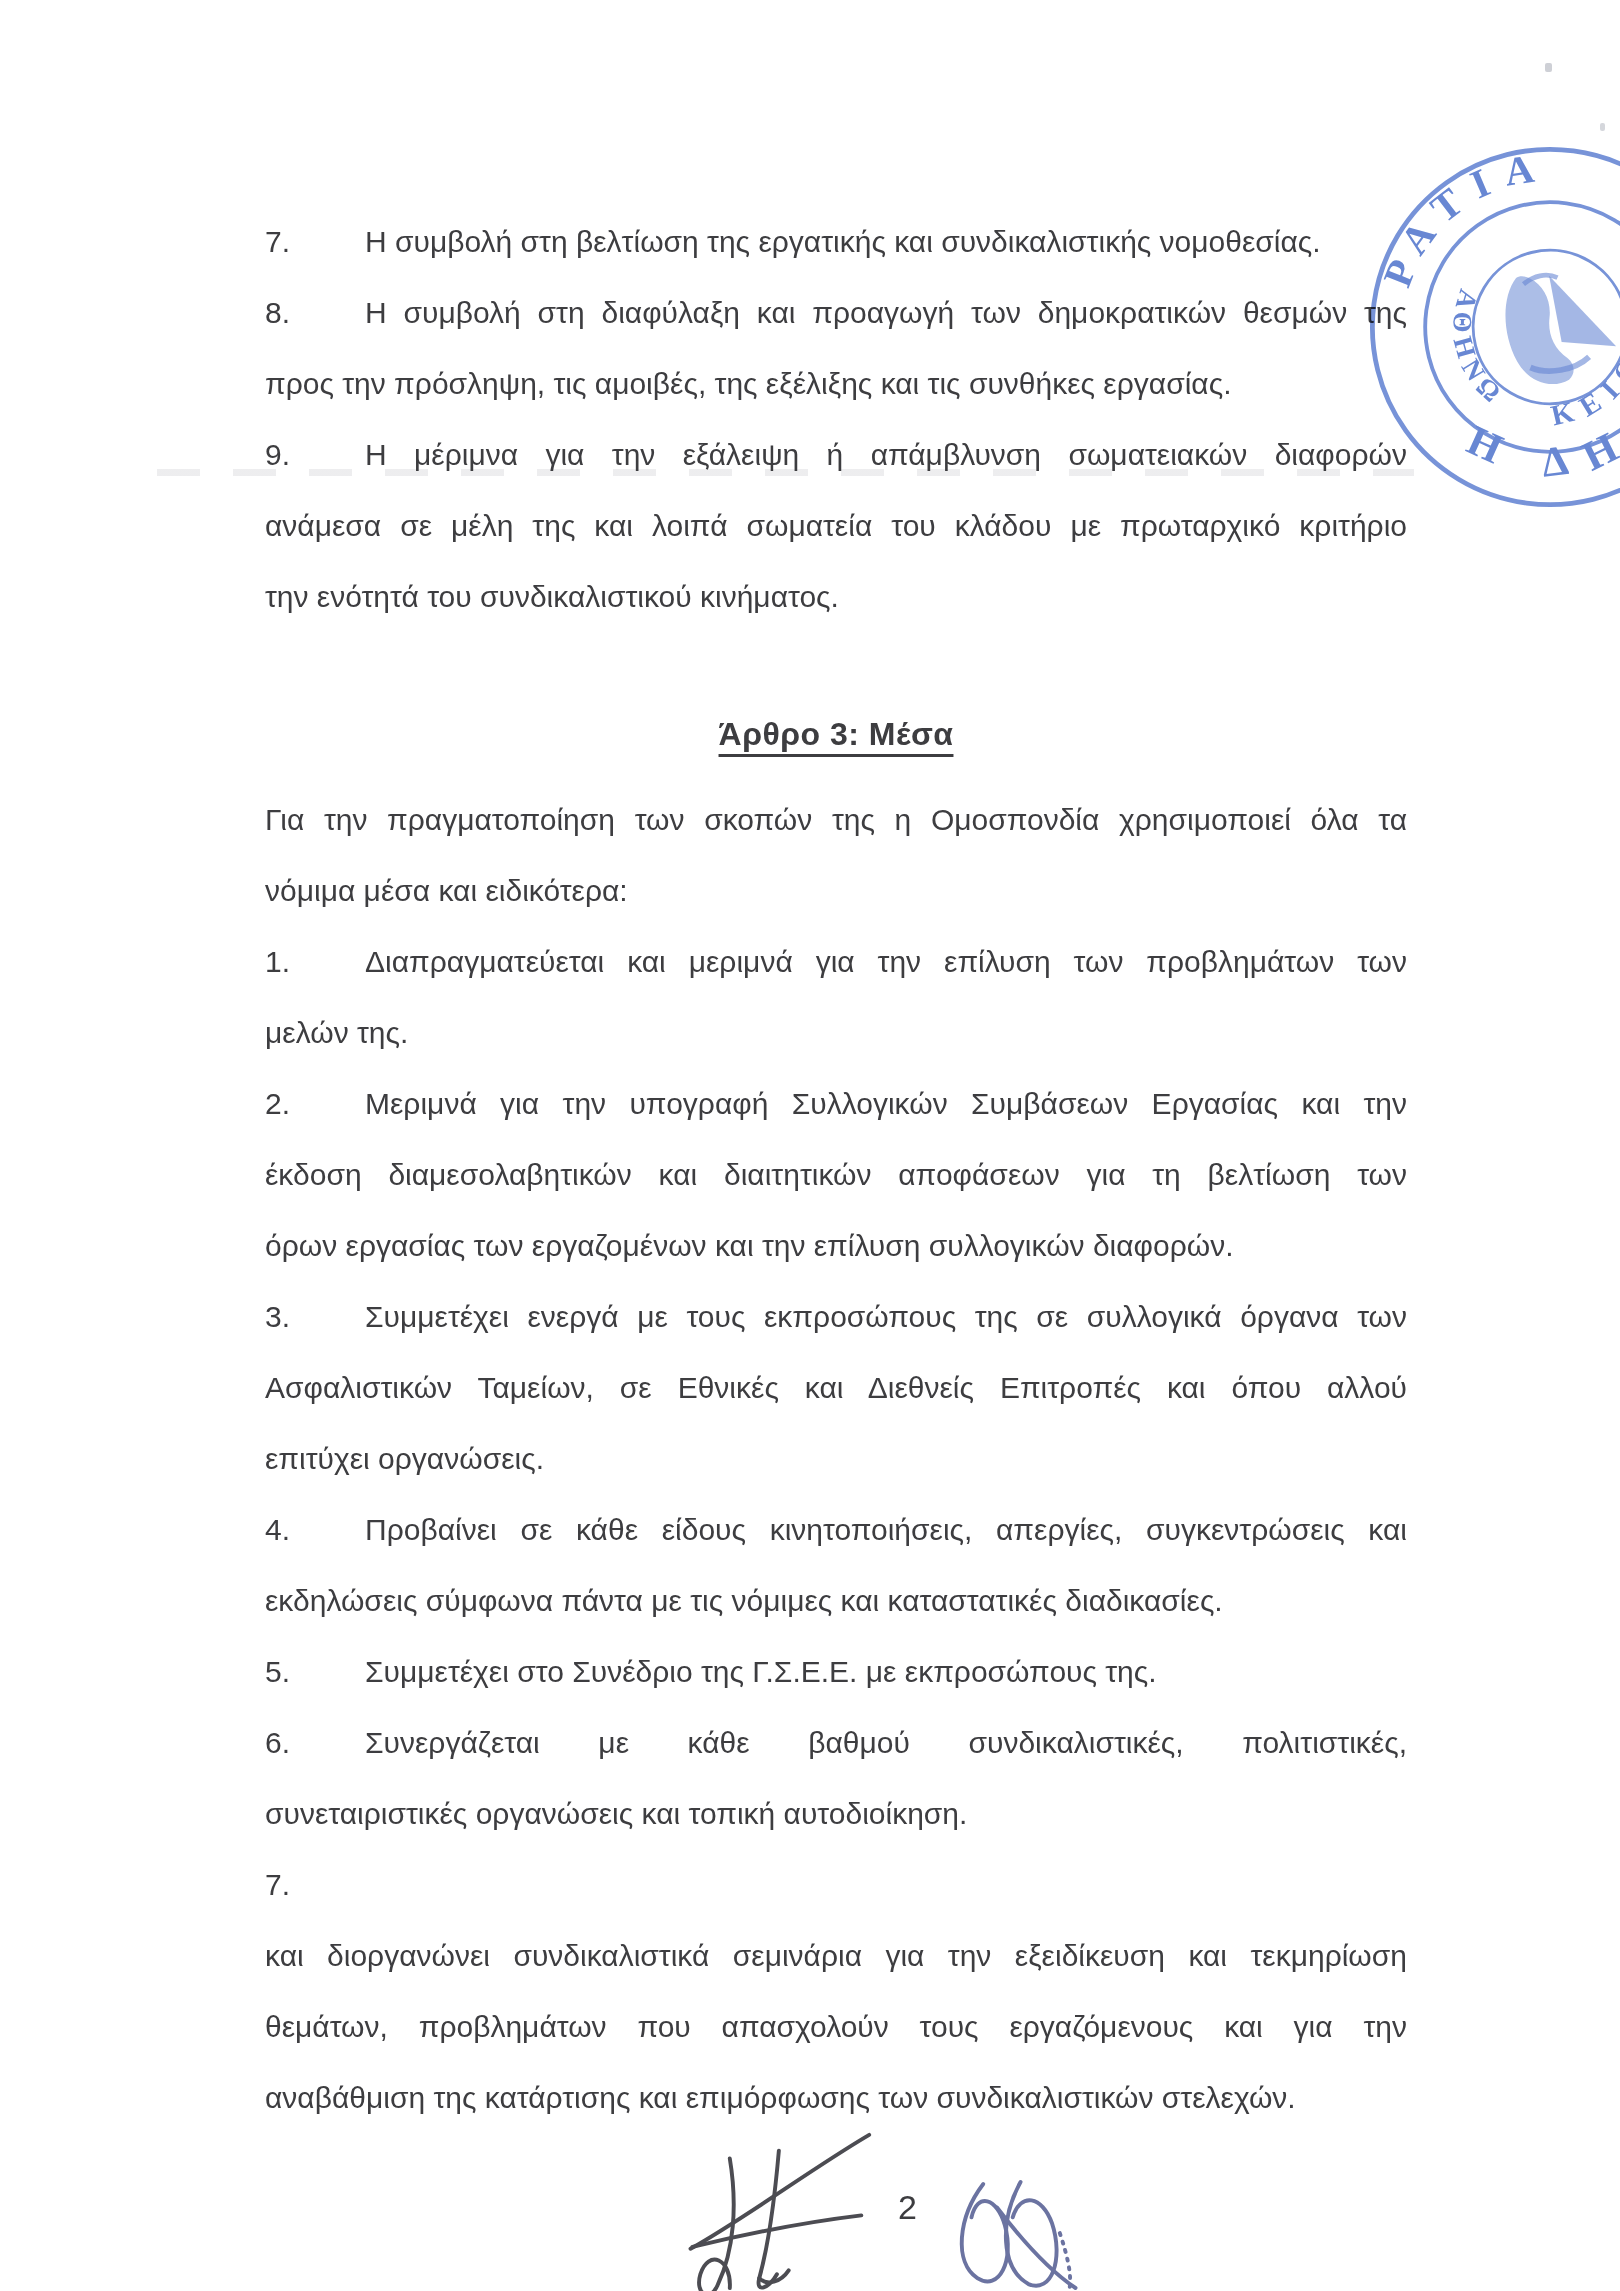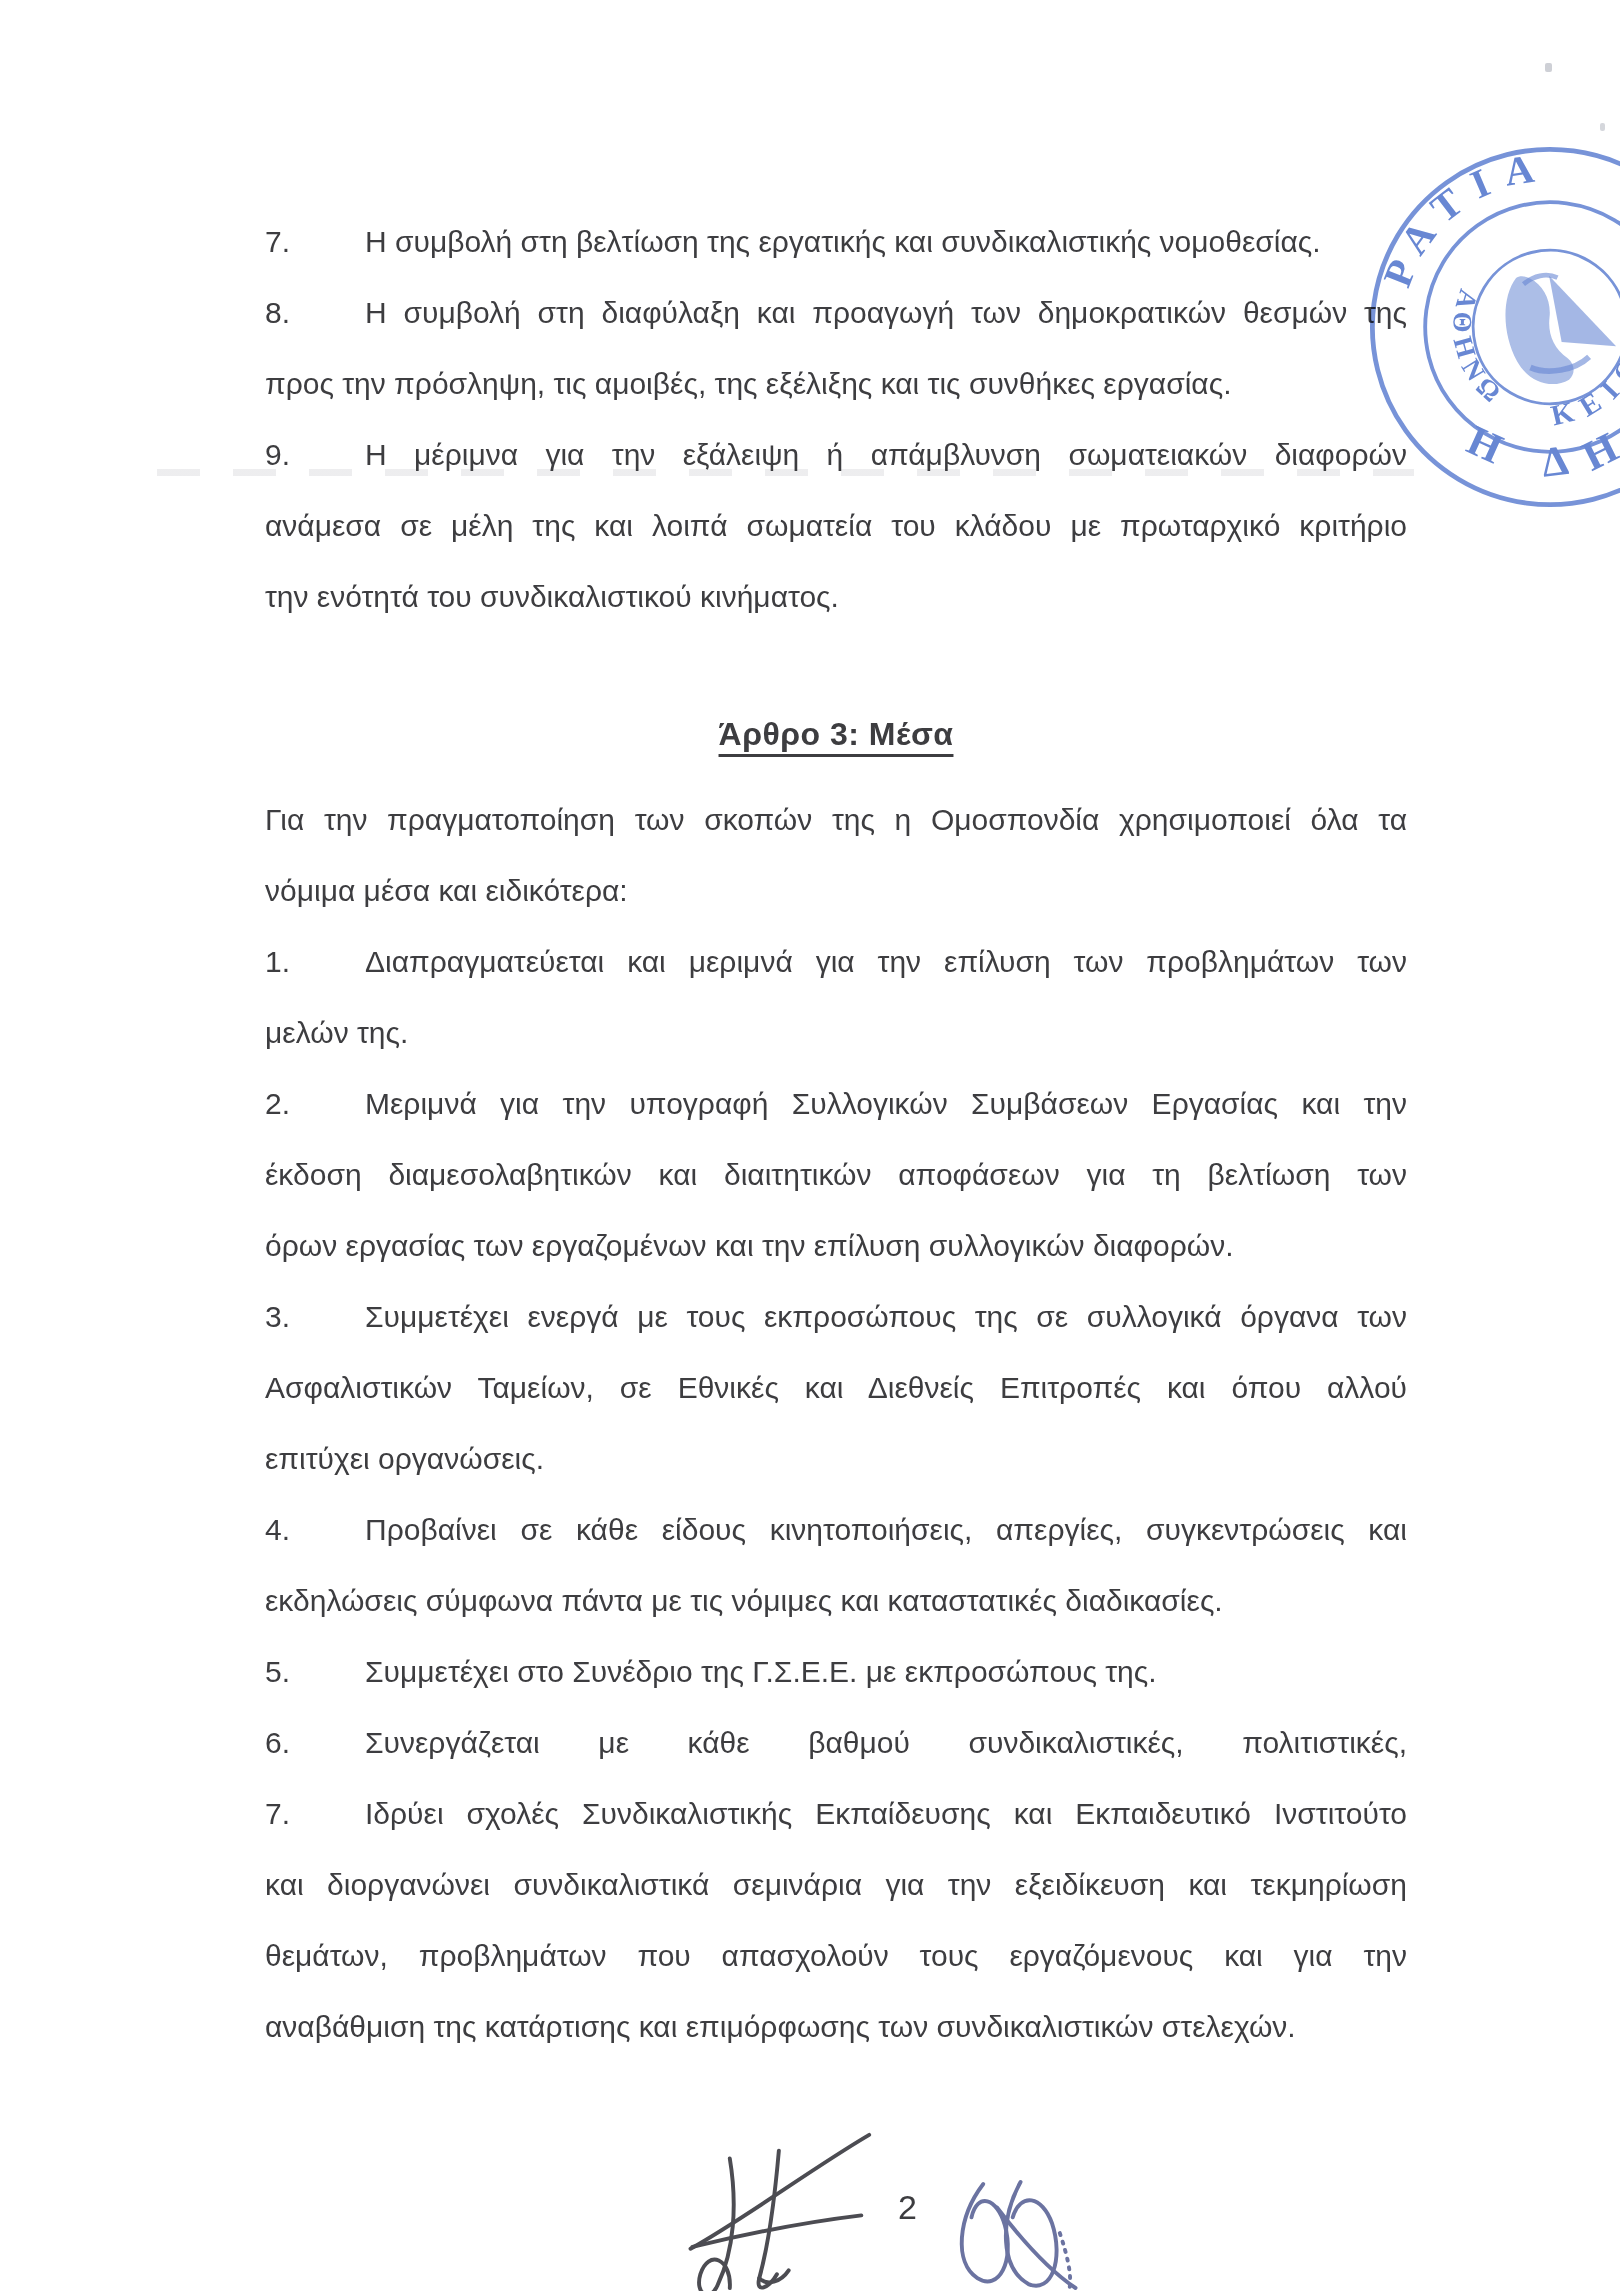--- a/index.html
+++ b/index.html
@@ -135,26 +135,26 @@
         <span class="num">5.</span>
         <span>Συμμετέχει στο Συνέδριο της Γ.Σ.Ε.Ε. με εκπροσώπους της.</span>
       </div>
     </div>
 
     <div class="para">
       <div class="ln indent j">
         <span class="num">6.</span>
         <span>Συνεργάζεται με κάθε βαθμού συνδικαλιστικές, πολιτιστικές,</span>
       </div>
+      <div class="ln">συνεταιριστικές οργανώσεις και τοπική αυτοδιοίκηση.</div>
     </div>
 
     <div class="para">
       <div class="ln indent j">
         <span class="num">7.</span>
-        <span>Ιδρύει σχολές Συνδικαλιστικής Εκπαίδευσης και Εκπαιδευτικό Ινστιτούτο</span>
       </div>
       <div class="ln j">και διοργανώνει συνδικαλιστικά σεμινάρια για την εξειδίκευση και τεκμηρίωση</div>
       <div class="ln j">θεμάτων, προβλημάτων που απασχολούν τους εργαζόμενους και για την</div>
       <div class="ln">αναβάθμιση της κατάρτισης και επιμόρφωσης των συνδικαλιστικών στελεχών.</div>
     </div>
 
   </div>
 
   <svg class="stamp" viewBox="0 0 400 400" aria-hidden="true">
     <g fill="none" stroke="#4d72cc" stroke-width="5" opacity="0.9">

